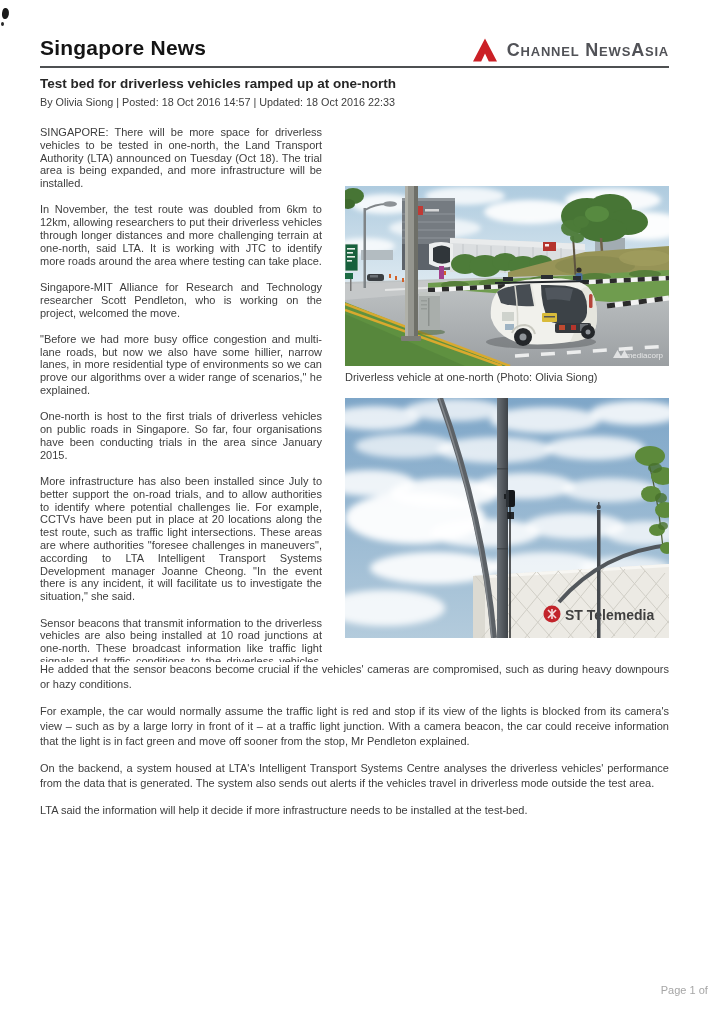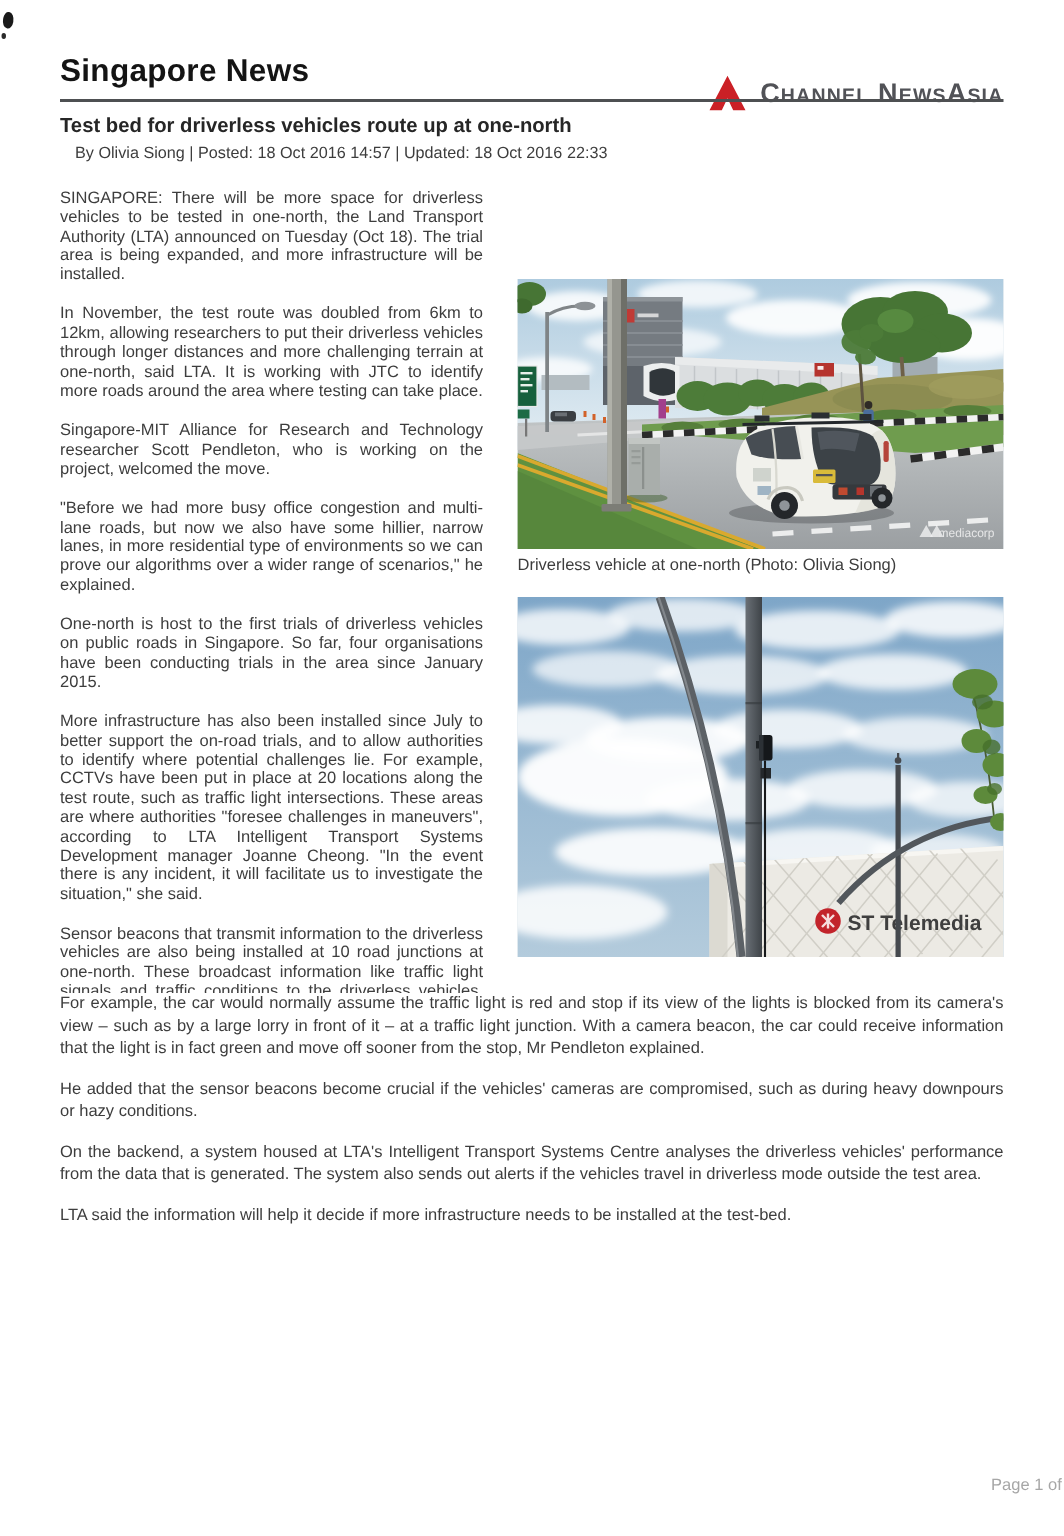--- a/index.html
+++ b/index.html
@@ -9,31 +9,31 @@
   }
   .scan-mark { position:absolute; left:2px; top:8px; width:7px; height:11px;
     background:#1a1a1a; border-radius:45% 60% 50% 55%; transform:rotate(10deg); }
   .scan-dot { position:absolute; left:1px; top:22px; width:3px; height:4px;
     background:#2a2a2a; border-radius:50%; }
 
   .masthead { position:absolute; left:40px; top:34px; width:629px;
     display:flex; justify-content:space-between; align-items:flex-start; }
   .section-title { margin:2px 0 0 0; font-size:21px; font-weight:bold;
     color:#141414; letter-spacing:.2px; }
-  .brand { display:flex; align-items:center; gap:9px; margin-top:15px;justify-content:flex-end; }
+  .brand { display:flex; align-items:center; gap:9px; margin-top:3px;justify-content:flex-end; }
   .brand svg { display:block; }
   .brand-wordmark { font-variant:small-caps; font-weight:bold; font-size:18px;
     letter-spacing:.8px; color:#515257; }
 
   .header-rule { position:absolute; left:40px; top:66px; width:629px;
     border-top:2px solid #4e5052; }
 
   .headline { position:absolute; left:40px; top:76px; width:629px; margin:0;
     font-size:13.5px; font-weight:bold; color:#262626; }
-  .byline { position:absolute; left:50px; top:96px; width:629px;
+  .byline { position:absolute; left:40px; top:96px; width:629px;
     font-size:10.8px; color:#3d3d3d; }
 
   .columns { position:absolute; left:40px; top:126px; width:629px;
     display:flex; gap:23px; align-items:center; }
   .col-text { width:282px; }
   .col-text p { margin:0 0 13.5px 0; font-size:11px; line-height:12.8px;
     text-align:justify; color:#3d3d3d; }
   .col-media { width:296px; padding-top:5px; }
   figure { margin:0; }
   .photo { display:block; width:324px; background:#dfe7ec; border:0; }
@@ -61,21 +61,21 @@
     <div class="brand">
       <svg width="26" height="26" viewBox="0 0 26 26">
         <path d="M13,1.5 L25,24.5 L16.8,24.5 L13,16.5 L9.2,24.5 L1,24.5 Z" fill="#cb2026"></path>
       </svg>
       <span class="brand-wordmark">Channel NewsAsia</span>
     </div>
   </div>
 
   <div class="header-rule"></div>
 
-  <h2 class="headline">Test bed for driverless vehicles route up at one-north</h2>
+  <h2 class="headline">Test bed for driverless vehicles ramped up at one-north</h2>
   <div class="byline">By Olivia Siong | Posted: 18 Oct 2016 14:57 | Updated: 18 Oct 2016 22:33</div>
 
   <div class="columns">
     <div class="col-text">
       <p>SINGAPORE: There will be more space for driverless vehicles to be tested in one-north, the Land Transport Authority (LTA) announced on Tuesday (Oct 18). The trial area is being expanded, and more infrastructure will be installed.</p>
       <p>In November, the test route was doubled from 6km to 12km, allowing researchers to put their driverless vehicles through longer distances and more challenging terrain at one-north, said LTA. It is working with JTC to identify more roads around the area where testing can take place.</p>
       <p>Singapore-MIT Alliance for Research and Technology researcher Scott Pendleton, who is working on the project, welcomed the move.</p>
       <p>"Before we had more busy office congestion and multi-lane roads, but now we also have some hillier, narrow lanes, in more residential type of environments so we can prove our algorithms over a wider range of scenarios," he explained.</p>
       <p>One-north is host to the first trials of driverless vehicles on public roads in Singapore. So far, four organisations have been conducting trials in the area since January 2015.</p>
       <p>More infrastructure has also been installed since July to better support the on-road trials, and to allow authorities to identify where potential challenges lie. For example, CCTVs have been put in place at 20 locations along the test route, such as traffic light intersections. These areas are where authorities "foresee challenges in maneuvers", according to LTA Intelligent Transport Systems Development manager Joanne Cheong. "In the event there is any incident, it will facilitate us to investigate the situation," she said.</p>
@@ -399,22 +399,22 @@
               <ellipse cx="318" cy="128" rx="5" ry="4"></ellipse>
             </g>
           </g>
         </svg>
       </figure>
 
     </div>
   </div>
 
   <div class="full-paras">
+    <p>He added that the sensor beacons become crucial if the vehicles' cameras are compromised, such as during heavy downpours or hazy conditions.</p>
     <p>For example, the car would normally assume the traffic light is red and stop if its view of the lights is blocked from its camera's view – such as by a large lorry in front of it – at a traffic light junction. With a camera beacon, the car could receive information that the light is in fact green and move off sooner from the stop, Mr Pendleton explained.</p>
-    <p>He added that the sensor beacons become crucial if the vehicles' cameras are compromised, such as during heavy downpours or hazy conditions.</p>
     <p>On the backend, a system housed at LTA's Intelligent Transport Systems Centre analyses the driverless vehicles' performance from the data that is generated. The system also sends out alerts if the vehicles travel in driverless mode outside the test area.</p>
     <p>LTA said the information will help it decide if more infrastructure needs to be installed at the test-bed.</p>
   </div>
 
   <div class="page-footer">
     <span>Page 1 of 1</span>
   </div>
 
 </div>
 

